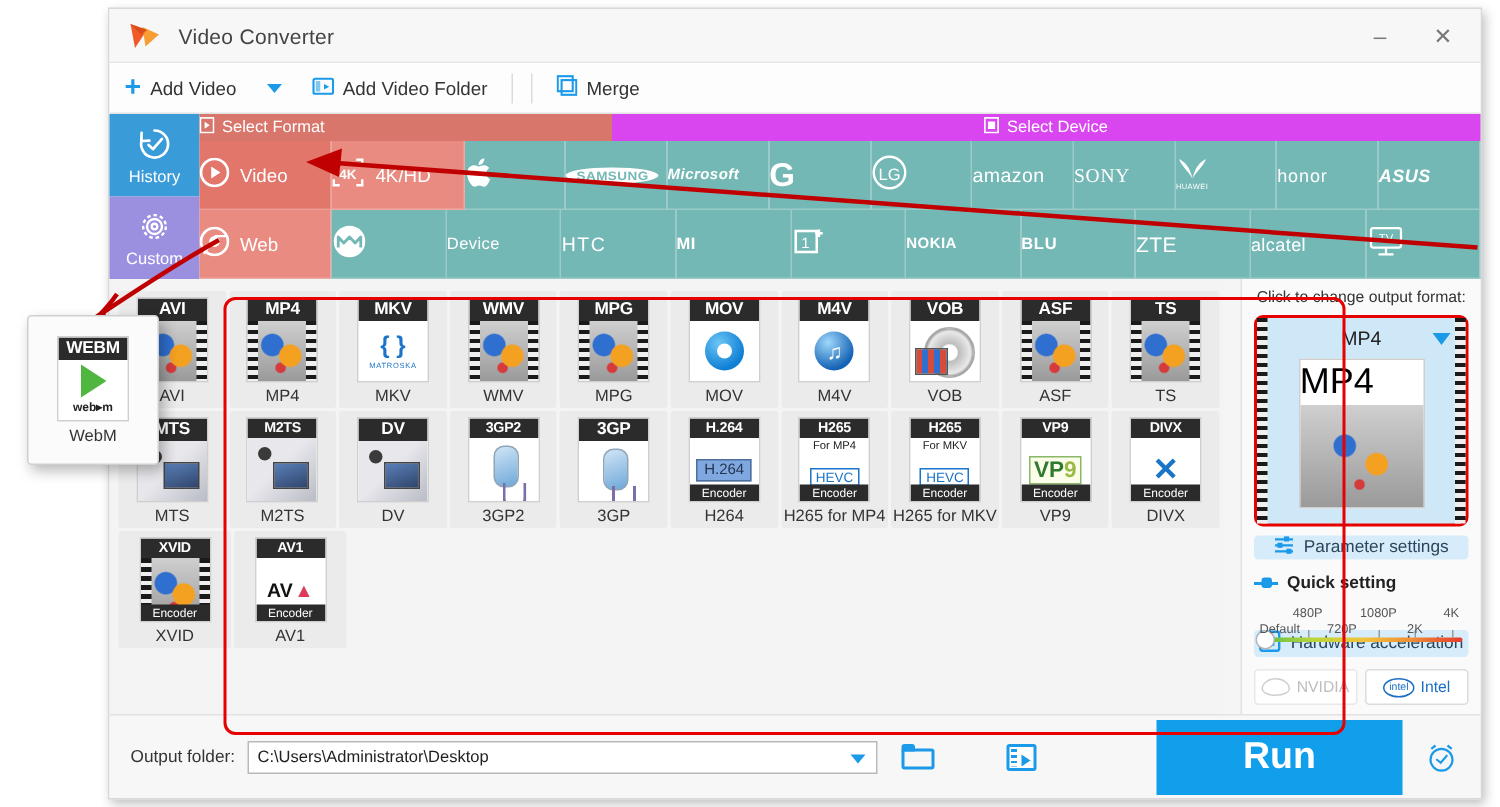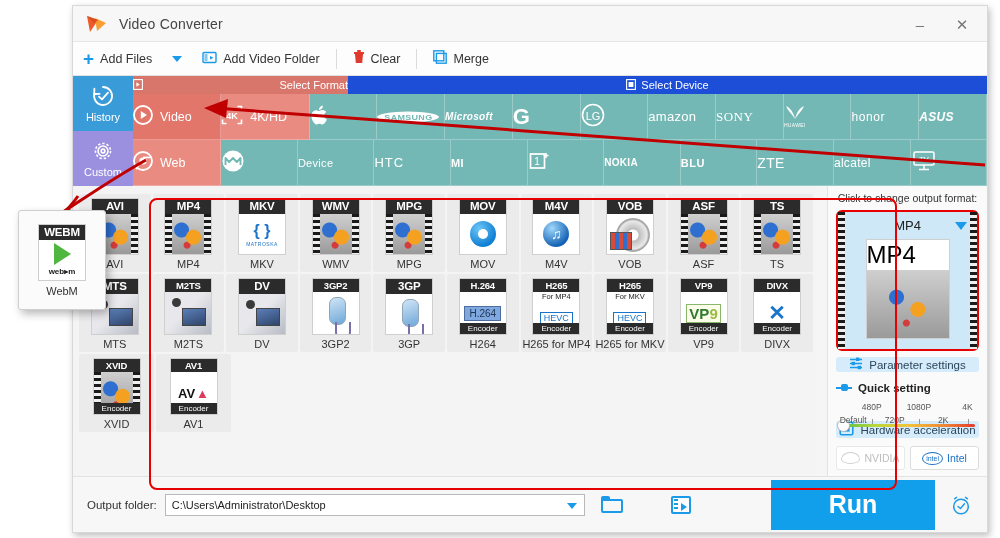--- a/index.html
+++ b/index.html
@@ -54,22 +54,22 @@
     flex:1; display:flex; flex-direction:column; align-items:center; justify-content:center;
     color:#fff; font-size:11px; gap:1px;
   }
   #tab-history { background:#3a9bd9; }
   #tab-custom  { background:#9b8fe0; }
 
   #cat-grid { flex:1; display:flex; flex-direction:column; }
   .cat-head {
     height:18px; display:flex; font-size:11px; color:#fff; flex:0 0 18px;
   }
-  .cat-head .fmt-head { width:215px; background:#d9766c; display:flex; align-items:center; justify-content:space-between; gap:5px; }
-  .cat-head .dev-head { flex:1; background:#1d4ed8; display:flex; align-items:center; justify-content:center; gap:5px; }
+  .cat-head .fmt-head { width:275px; background:#d9766c; display:flex; align-items:center; justify-content:flex-start; gap:5px; }
+  .cat-head .dev-head { flex:1; background:#d946ef; display:flex; align-items:center; justify-content:center; gap:5px; }
   .cat-rows { flex:1; display:flex; flex-direction:column; }
   .cat-row { flex:1; display:flex; }
   .cat-cell {
     display:flex; align-items:center; gap:7px;
     color:#fff; font-size:12.5px; border-right:1px solid rgba(255,255,255,.28);
     border-bottom:1px solid rgba(255,255,255,.28);
   }
   .fmt-cell { width:88.3px; background:#e98b80; }
   .fmt-cell.active { background:#e2766b; }
   .dev-cell { flex:1; background:#74b8b5; min-width:0; }
@@ -259,46 +259,36 @@
     <div class="app-title">Video Converter</div>
     <div class="win-btns">
       <div class="win-btn">–</div>
       <div class="win-btn">✕</div>
     </div>
   </div>
 
   <div id="toolbar">
     <div class="tb-item">
       <span class="plus-ic">+</span>
-      <span>Add Files</span>
+      <span>Add Video</span>
     </div>
     <div class="tb-item">
       <span class="caret-blue"></span>
     </div>
     <div class="tb-item">
       <span>
         <svg width="15" height="13" viewBox="0 0 15 13">
             <rect x="1" y="1.5" width="13" height="10" rx="1" fill="none" stroke="#1a9ae8" stroke-width="1.4"></rect>
             <rect x="2.5" y="3" width="3" height="7" fill="#1a9ae8" opacity=".55"></rect>
             <path d="M8 5 L11.5 6.8 L8 8.6 Z" fill="#1a9ae8"></path>
           </svg>
       </span>
       <span>Add Video Folder</span>
     </div>
     <div class="tb-sep"></div>
-    <div class="tb-item">
-      <span>
-        <svg width="12" height="14" viewBox="0 0 12 14">
-            <rect x="1" y="2" width="10" height="2" fill="#e03a2f"></rect>
-            <rect x="4.2" y="0" width="3.6" height="2" fill="#e03a2f"></rect>
-            <path d="M2 4 H10 L9.2 13 H2.8 Z" fill="#e03a2f"></path>
-          </svg>
-      </span>
-      <span>Clear</span>
-    </div>
     <div class="tb-sep"></div>
     <div class="tb-item">
       <span>
         <svg width="14" height="14" viewBox="0 0 14 14">
             <rect x="0.8" y="0.8" width="10" height="10" fill="none" stroke="#1a9ae8" stroke-width="1.4"></rect>
             <rect x="3.4" y="3.4" width="9.8" height="9.8" fill="none" stroke="#1a9ae8" stroke-width="1.4"></rect>
           </svg>
       </span>
       <span>Merge</span>
     </div>

